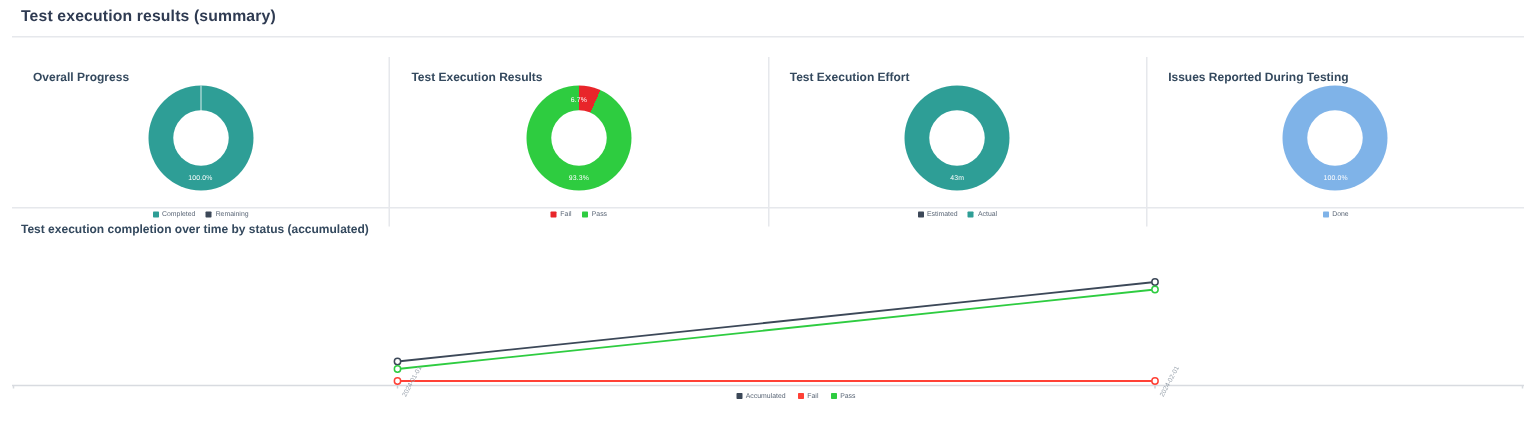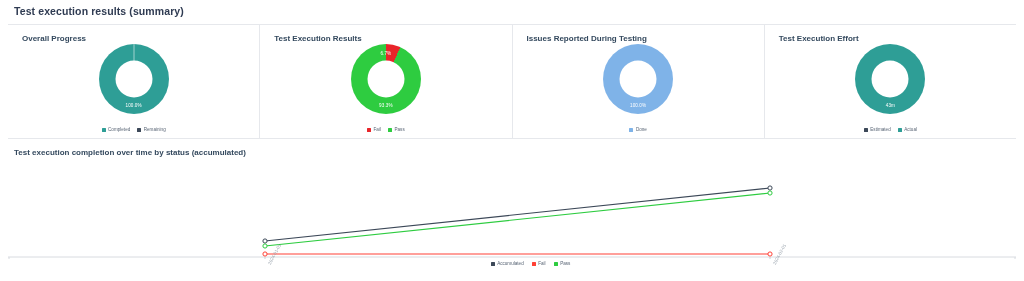--- a/index.html
+++ b/index.html
@@ -21,21 +21,21 @@
   }
   .rule{
     position:absolute;left:8px;width:1008px;height:1px;
     background:#e6e8ec;
   }
   .rule-top{top:24px;}
   .rule-mid{top:138px;}
 
   
   .donut-row{
-    position:absolute;left:8px;top:25px;width:1008px;height:113px;
+    position:absolute;left:8px;top:38px;width:1008px;height:113px;
     display:flex;
     text-align:center;
   }
   .panel{
     position:relative;
     flex:1 1 0;
     height:113px;
     box-sizing:border-box;
   }
   .panel + .panel{border-left:1px solid #e6e8ec;}
@@ -158,51 +158,51 @@
           <span class="legend-text">Fail</span>
         </div>
         <div class="legend-item">
           <span class="legend-swatch" style="background:#2ecc40"></span>
           <span class="legend-text">Pass</span>
         </div>
       </div>
     </div>
 
     <div class="panel">
+      <div class="panel-title">Test Execution Effort</div>
+      <div class="donut-wrap">
+        <div class="donut" style="background:conic-gradient(#2e9e96 0turn 1turn);">
+          <div class="hole"></div>
+          <div class="donut-label label-bottom">43m</div>
+        </div>
+      </div>
+      <div class="legend">
+        <div class="legend-item">
+          <span class="legend-swatch" style="background:#3c4858"></span>
+          <span class="legend-text">Estimated</span>
+        </div>
+        <div class="legend-item">
+          <span class="legend-swatch" style="background:#2e9e96"></span>
+          <span class="legend-text">Actual</span>
+        </div>
+      </div>
+    </div>
+
+    <div class="panel">
       <div class="panel-title">Issues Reported During Testing</div>
       <div class="donut-wrap">
         <div class="donut" style="background:conic-gradient(#7fb3e8 0turn 1turn);">
           <div class="hole"></div>
           <div class="donut-label label-bottom">100.0%</div>
         </div>
       </div>
       <div class="legend">
         <div class="legend-item">
           <span class="legend-swatch" style="background:#7fb3e8"></span>
           <span class="legend-text">Done</span>
-        </div>
-      </div>
-    </div>
-
-    <div class="panel">
-      <div class="panel-title">Test Execution Effort</div>
-      <div class="donut-wrap">
-        <div class="donut" style="background:conic-gradient(#2e9e96 0turn 1turn);">
-          <div class="hole"></div>
-          <div class="donut-label label-bottom">43m</div>
-        </div>
-      </div>
-      <div class="legend">
-        <div class="legend-item">
-          <span class="legend-swatch" style="background:#3c4858"></span>
-          <span class="legend-text">Estimated</span>
-        </div>
-        <div class="legend-item">
-          <span class="legend-swatch" style="background:#2e9e96"></span>
-          <span class="legend-text">Actual</span>
         </div>
       </div>
     </div>
 
   </div>
 
   <div class="rule rule-mid"></div>
 
   <div class="line-section">
     <div class="line-title">Test execution completion over time by status (accumulated)</div>

